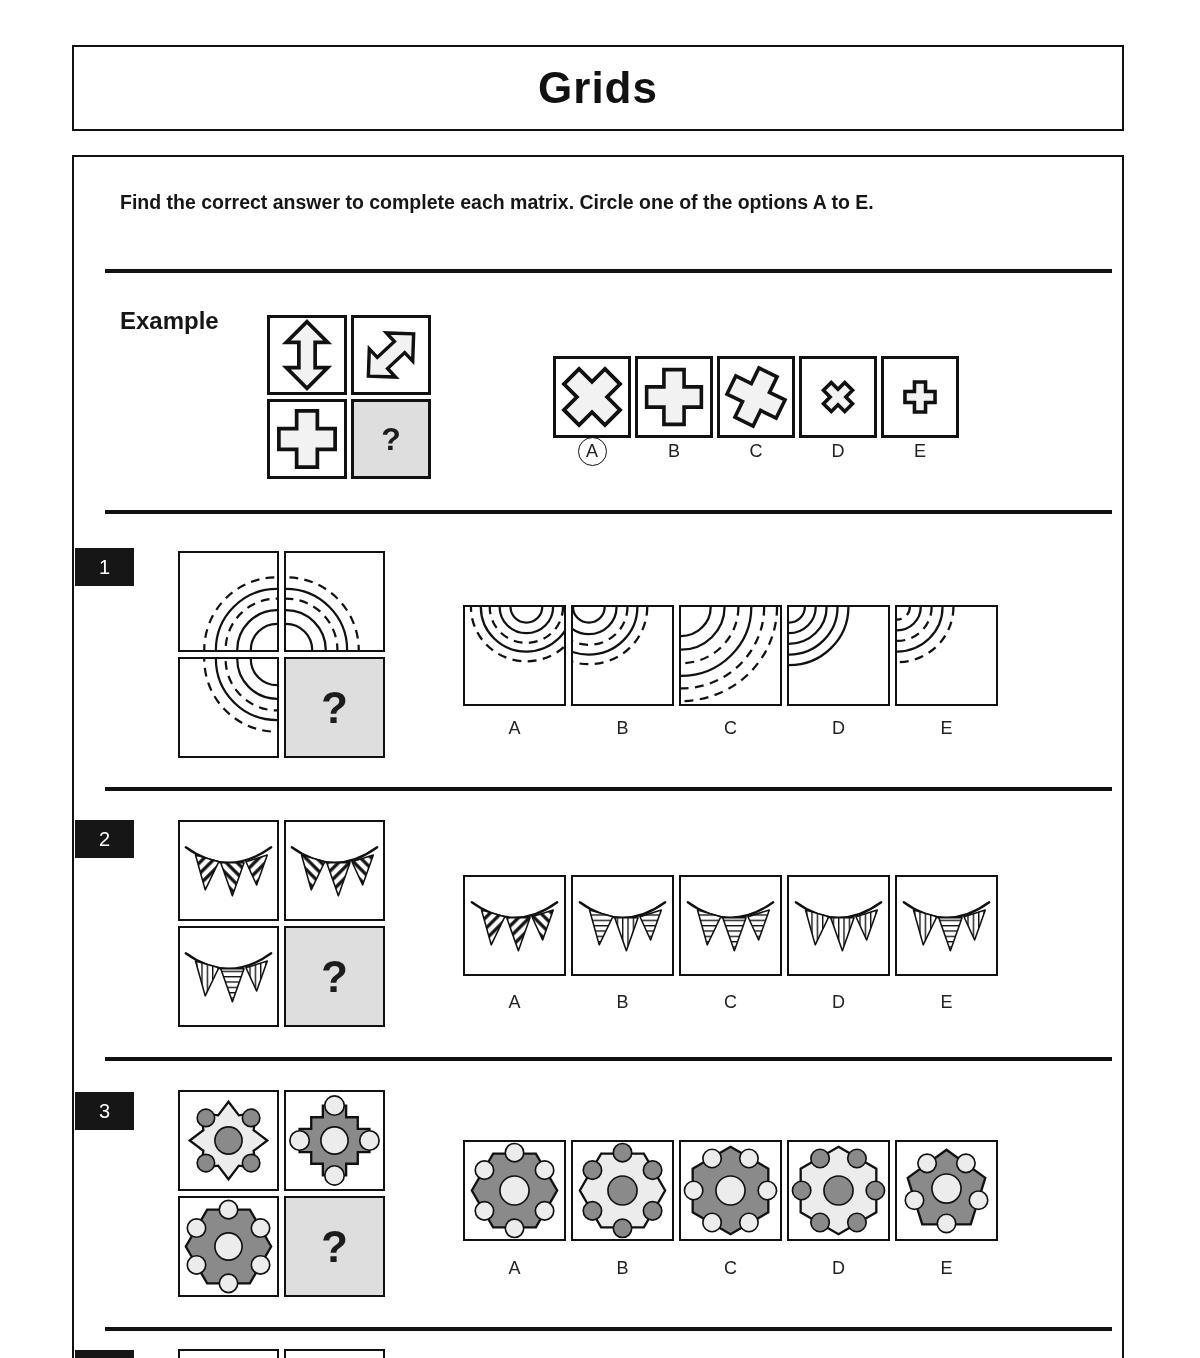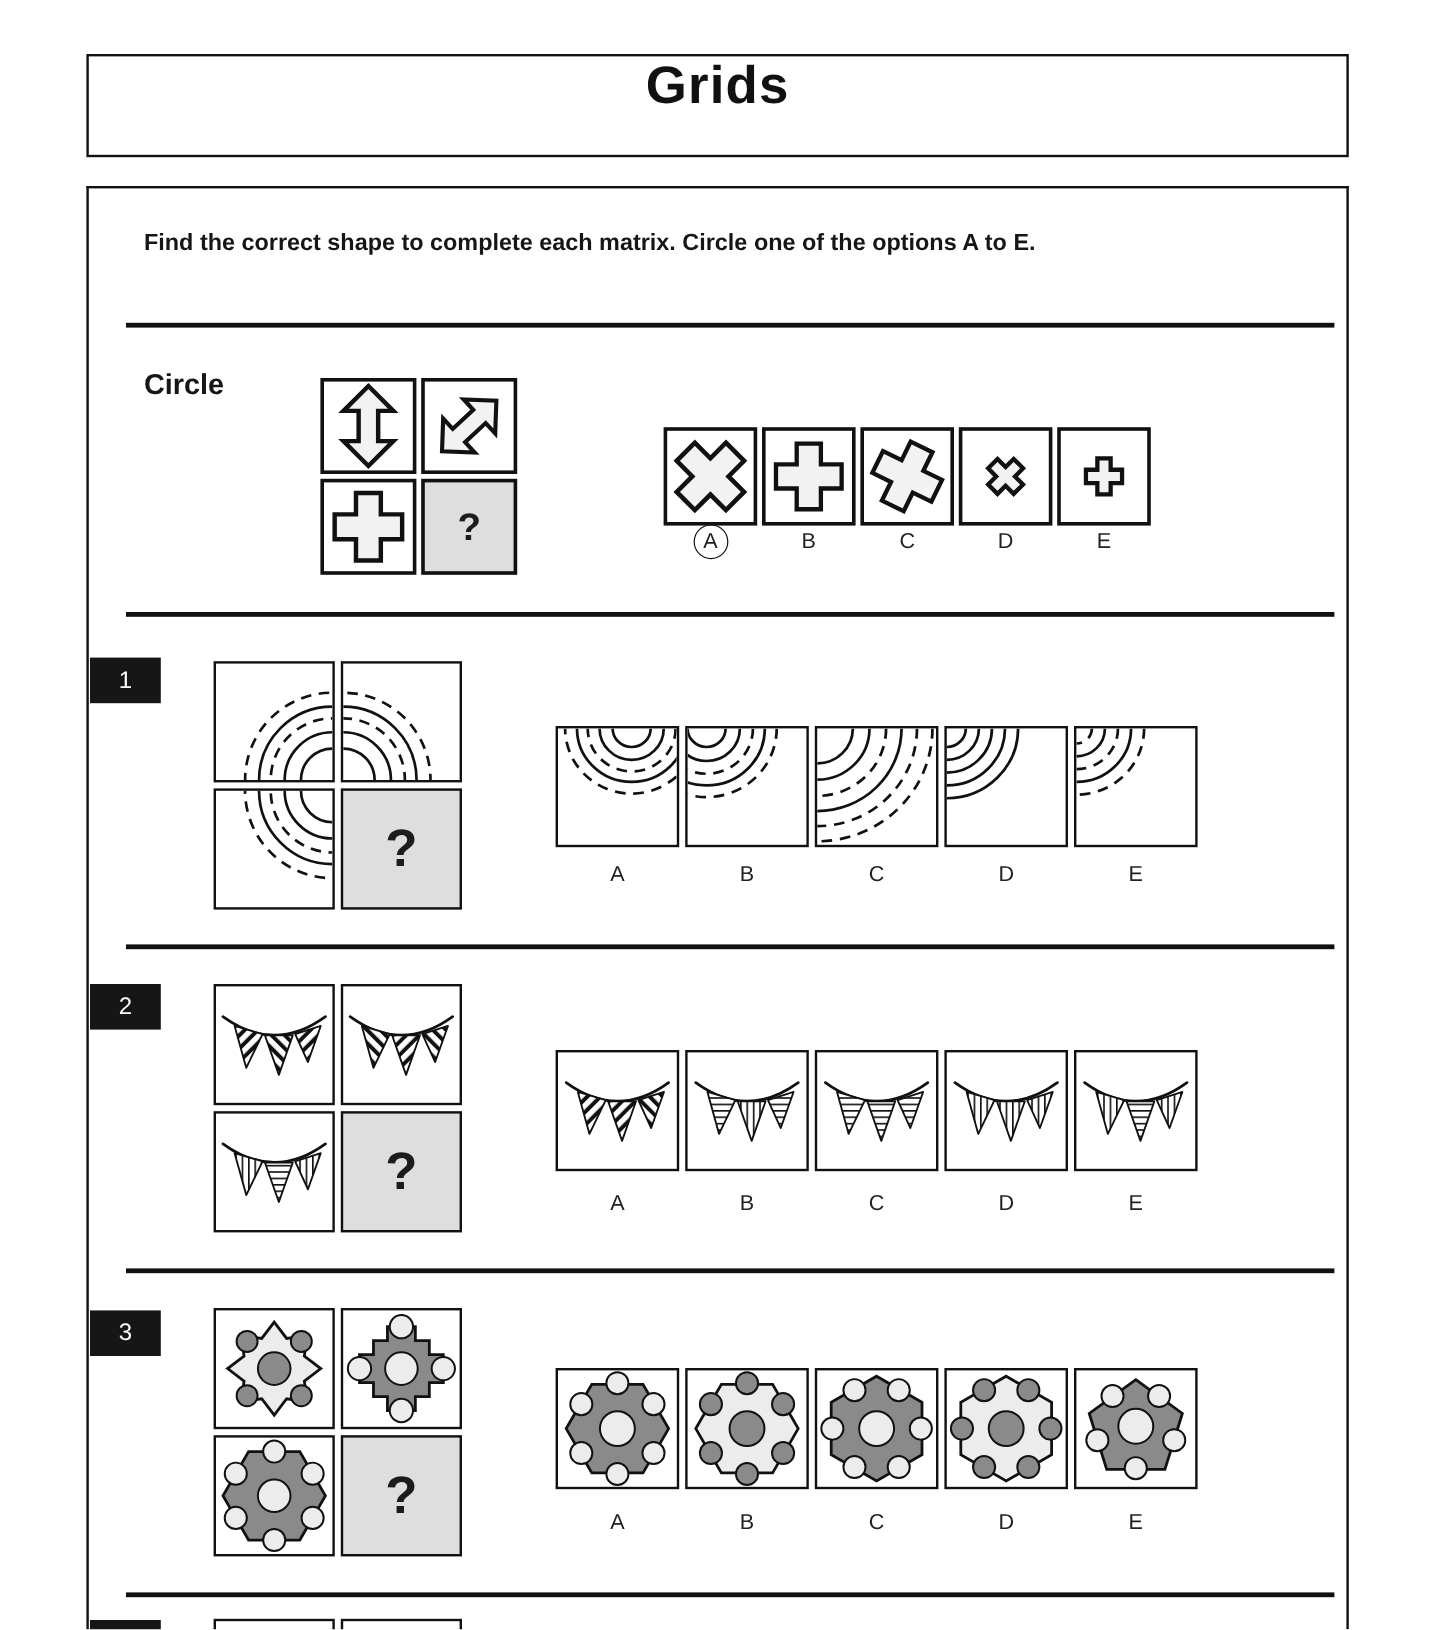--- a/index.html
+++ b/index.html
@@ -1,19 +1,19 @@
 <!DOCTYPE html>
 <html><head>
 <meta charset="utf-8">
 <style>
   html,body{margin:0;padding:0;background:#fff;}
   .page{position:relative;width:1200px;height:1358px;background:#fff;overflow:hidden;
         font-family:"Liberation Sans",sans-serif;color:#111;}
   .title-box{position:absolute;left:72px;top:45px;width:1052px;height:86px;
-             border:2px solid #111;box-sizing:border-box;display:flex;align-items:flex-start;justify-content:center;}
+             border:2px solid #111;box-sizing:border-box;display:flex;align-items:center;justify-content:center;}
   .title-box h1{margin:0;font-size:44px;font-weight:bold;letter-spacing:1px;color:#111;}
   .main-box{position:absolute;left:72px;top:155px;width:1052px;height:1203px;
             border:2px solid #111;border-bottom:none;box-sizing:border-box;}
   .instructions{position:absolute;left:46px;top:26px;font-size:19.5px;font-weight:bold;line-height:38px;color:#161616;}
   .rule{position:absolute;left:31px;width:1007px;height:3.5px;background:#111;}
   .section-label{position:absolute;left:46px;top:150px;font-size:24px;font-weight:bold;color:#161616;}
   .qnum{position:absolute;left:1px;width:59px;height:38px;background:#161616;color:#fff;
         display:flex;align-items:center;justify-content:center;font-size:20px;}
   .grid2{position:absolute;display:grid;}
   .ex-grid{left:193px;top:158px;grid-template-columns:80px 80px;grid-template-rows:80px 80px;gap:4px;}
@@ -74,26 +74,26 @@
 
 <div class="page">
 
   <div class="title-box">
     <h1>Grids</h1>
   </div>
 
   <div class="main-box">
 
     <div class="instructions">
-      <div>Find the correct shape to complete each matrix. Circle one of the options A to E.</div>
+      <div>Find the correct answer to complete each matrix. Circle one of the options A to E.</div>
     </div>
 
     <div class="rule" style="top:112px"></div>
 
-    <div class="section-label">Circle</div>
+    <div class="section-label">Example</div>
 
     <div class="grid2 ex-grid">
       <div class="cell">
         <svg viewBox="0 0 100 100">
           <path class="shape" d="M50,5 L78,33 L61,33 L61,67 L78,67 L50,95 L22,67 L39,67 L39,33 L22,33 Z"></path>
         </svg>
       </div>
       <div class="cell">
         <svg viewBox="0 0 100 100">
           <path class="shape" transform="translate(50 50) rotate(47) scale(0.93) translate(-50 -50)" d="M50,5 L78,33 L61,33 L61,67 L78,67 L50,95 L22,67 L39,67 L39,33 L22,33 Z"></path>

